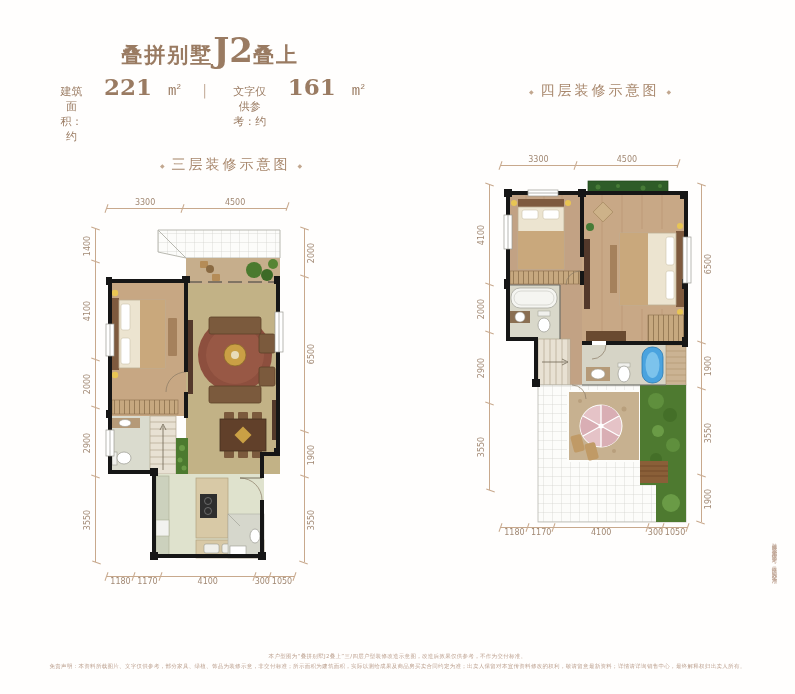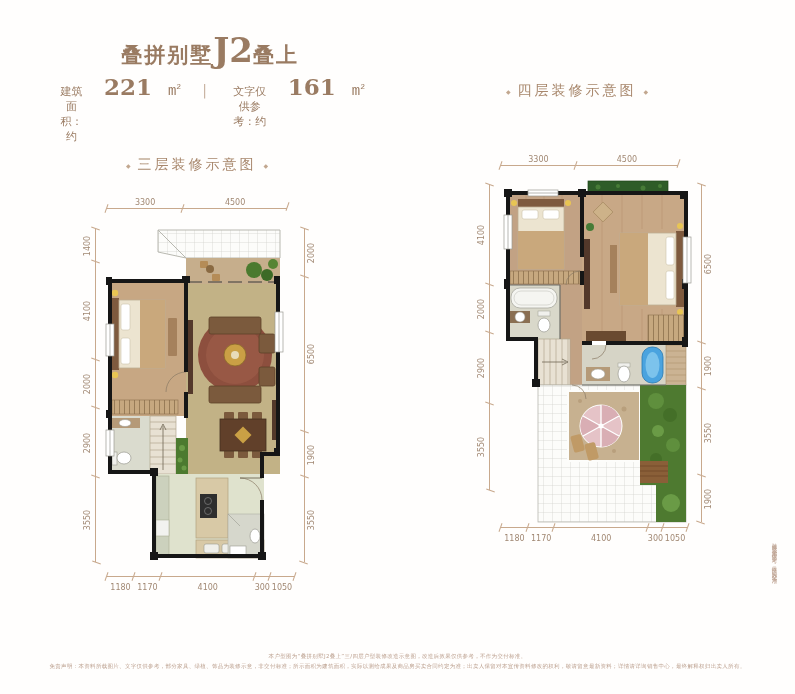--- a/index.html
+++ b/index.html
@@ -18,21 +18,21 @@
   .subtitle sup{font-size:8px;}
   .subtitle .divider{color:#c9b3a2;margin:0 5px;font-size:14px;}
   
   .plan-label{position:absolute;text-align:center;color:#a8876c;font-size:14px;letter-spacing:3px;
               display:flex;align-items:center;justify-content:center;gap:7px;}
   .plan-label .deco{font-size:6px;color:#c2a78f;letter-spacing:0;}
   
   .dim-row{position:absolute;display:flex;}
   .dim-row .dim-seg{position:relative;display:flex;justify-content:center;}
   .dim-row.dr-top .dim-seg{align-items:flex-end;border-bottom:1px solid var(--dim);padding-bottom:1px;margin-top:15px;}
-  .dim-row.dr-bottom .dim-seg{align-items:flex-start;border-top:1px solid var(--dim);padding-top:7px;}
+  .dim-row.dr-bottom .dim-seg{align-items:flex-start;border-top:1px solid var(--dim);padding-top:1px;}
   .dim-row .dim-seg::before{content:"";position:absolute;left:-1px;width:1px;height:9px;background:var(--dim);transform:rotate(20deg);}
   .dim-row.dr-top .dim-seg::before{bottom:-5px;}
   .dim-row.dr-bottom .dim-seg::before{top:-5px;}
   .dim-row::after{content:"";position:absolute;right:-1px;width:1px;height:9px;background:var(--dim);transform:rotate(20deg);}
   .dim-row.dr-top::after{bottom:-4px;}
   .dim-row.dr-bottom::after{top:-4px;}
   .dim-col{position:absolute;display:flex;flex-direction:column;}
   .dim-col .dim-seg{position:relative;display:flex;align-items:center;justify-content:center;overflow:visible;}
   .dim-col.dc-left .dim-seg{border-right:1px solid var(--dim);}
   .dim-col.dc-right .dim-seg{border-left:1px solid var(--dim);}
@@ -65,21 +65,21 @@
       <span>建筑面积：约</span>
         <span class="num">221</span>
         <span class="unit"><span>m</span><sup>2</sup></span>
       <span class="divider">|</span>
       <span>文字仅供参考：约</span>
         <span class="num">161</span>
         <span class="unit"><span>m</span><sup>2</sup></span>
     </div>
   </div>
 
-  <div class="plan-label" style="left:72px;top:156px;width:250px;justify-content:center;">
+  <div class="plan-label" style="left:106px;top:156px;width:250px;justify-content:center;">
     <span class="deco">◆</span>
     <span>三层装修示意图</span>
     <span class="deco">◆</span>
   </div>
 
   <div class="dim-row dr-top" style="left:107px;top:192px;width:180px;height:15px;">
       <div class="dim-seg" style="flex-grow: 3300; flex-basis: 0px;">
         <span class="dim-label">3300</span>
       </div>
       <div class="dim-seg" style="flex-grow: 4500; flex-basis: 0px;">
@@ -251,21 +251,21 @@
     <g stroke="#9a9a92" stroke-width="0.7">
       <rect x="2" y="100" width="8" height="32" fill="#fff"></rect>
         <path d="M6 100V132"></path>
       <rect x="2" y="206" width="8" height="26" fill="#fff"></rect>
         <path d="M6 206V232"></path>
       <rect x="171" y="88" width="8" height="40" fill="#fff"></rect>
         <path d="M175 88V128"></path>
     </g>
   </svg>
 
-  <div class="plan-label" style="left:452px;top:82px;width:250px;">
+  <div class="plan-label" style="left:475px;top:82px;width:250px;">
     <span class="deco">◆</span>
     <span>四层装修示意图</span>
     <span class="deco">◆</span>
   </div>
 
   <div class="dim-row dr-top" style="left:501px;top:149px;width:177px;height:15px;">
       <div class="dim-seg" style="flex-grow: 3300; flex-basis: 0px;">
         <span class="dim-label">3300</span>
       </div>
       <div class="dim-seg" style="flex-grow: 4500; flex-basis: 0px;">

